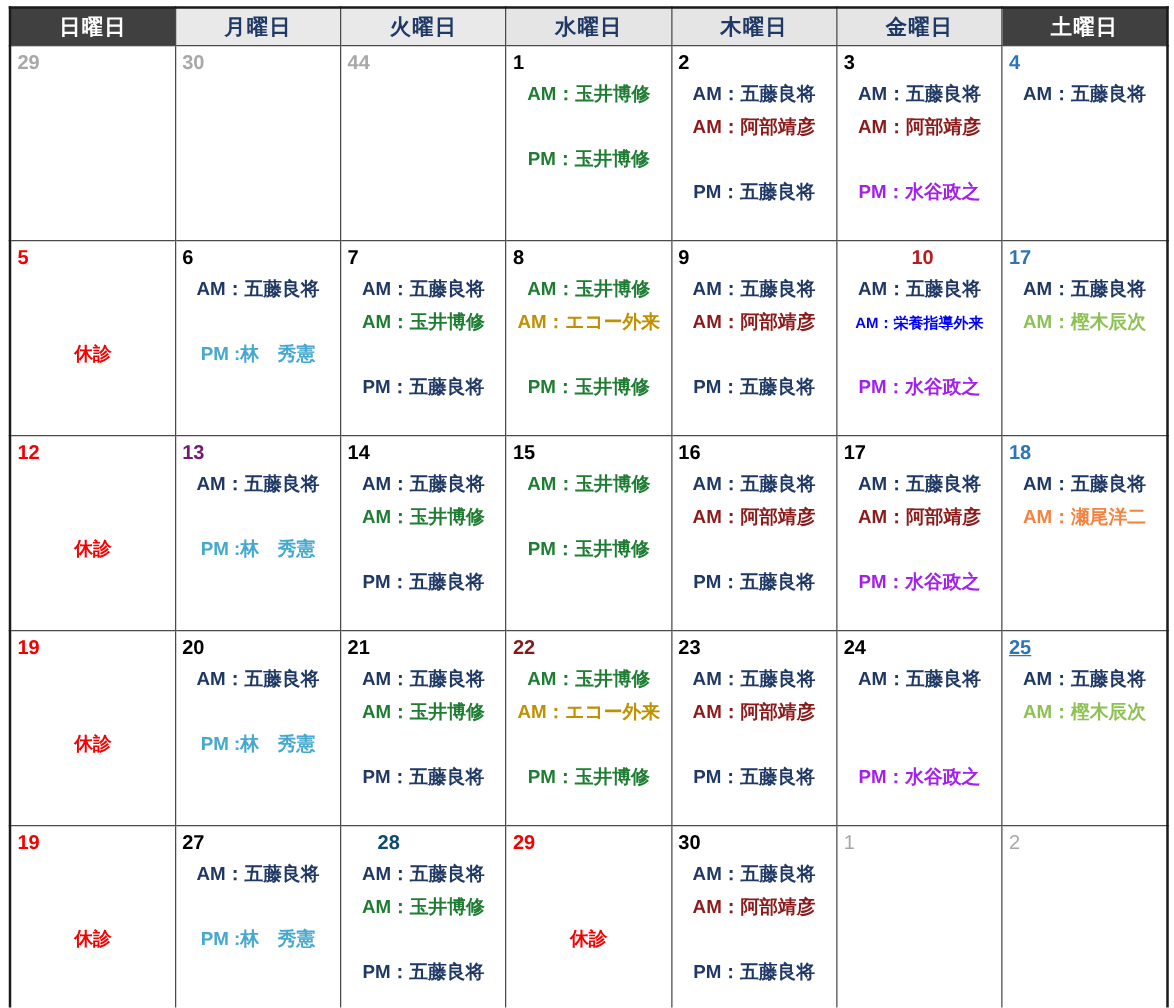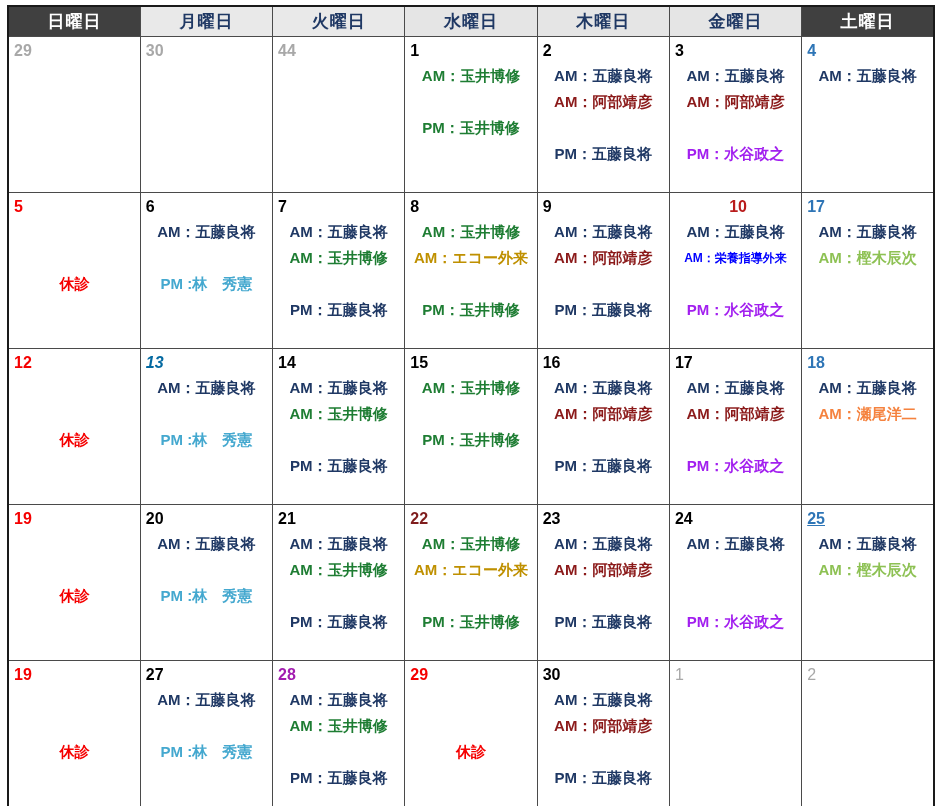--- a/index.html
+++ b/index.html
@@ -117,21 +117,21 @@
         </tr>
         <tr>
           <td class="daycell">
             <div class="daynum" style="color: rgb(245, 0, 0);">12</div>
             <div class="line"></div>
             <div class="line"></div>
             <div class="line" style="color: rgb(245, 0, 0);">休診</div>
             <div class="line"></div>
           </td>
           <td class="daycell">
-            <div class="daynum" style="color: #0369a1; font-style: italic;">13</div>
+            <div class="daynum" style="color: #701a75;">13</div>
             <div class="line" style="color: rgb(31, 56, 100);">AM：五藤良将</div>
             <div class="line"></div>
             <div class="line" style="color: rgb(68, 168, 207);">PM :林　秀憲</div>
             <div class="line"></div>
           </td>
           <td class="daycell">
             <div class="daynum" style="color: rgb(0, 0, 0);">14</div>
             <div class="line" style="color: rgb(31, 56, 100);">AM：五藤良将</div>
             <div class="line" style="color: rgb(30, 125, 51);">AM：玉井博修</div>
             <div class="line"></div>
@@ -222,21 +222,21 @@
             <div class="line"></div>
           </td>
           <td class="daycell">
             <div class="daynum" style="color: rgb(0, 0, 0);">27</div>
             <div class="line" style="color: rgb(31, 56, 100);">AM：五藤良将</div>
             <div class="line"></div>
             <div class="line" style="color: rgb(68, 168, 207);">PM :林　秀憲</div>
             <div class="line"></div>
           </td>
           <td class="daycell">
-            <div class="daynum" style="color: #a21caf;">28</div>
+            <div class="daynum" style="color: #0c4a6e; margin-left: 24px;">28</div>
             <div class="line" style="color: rgb(31, 56, 100);">AM：五藤良将</div>
             <div class="line" style="color: rgb(30, 125, 51);">AM：玉井博修</div>
             <div class="line"></div>
             <div class="line" style="color: rgb(31, 56, 100);">PM：五藤良将</div>
           </td>
           <td class="daycell">
             <div class="daynum" style="color: rgb(245, 0, 0);">29</div>
             <div class="line"></div>
             <div class="line"></div>
             <div class="line" style="color: rgb(245, 0, 0);">休診</div>

